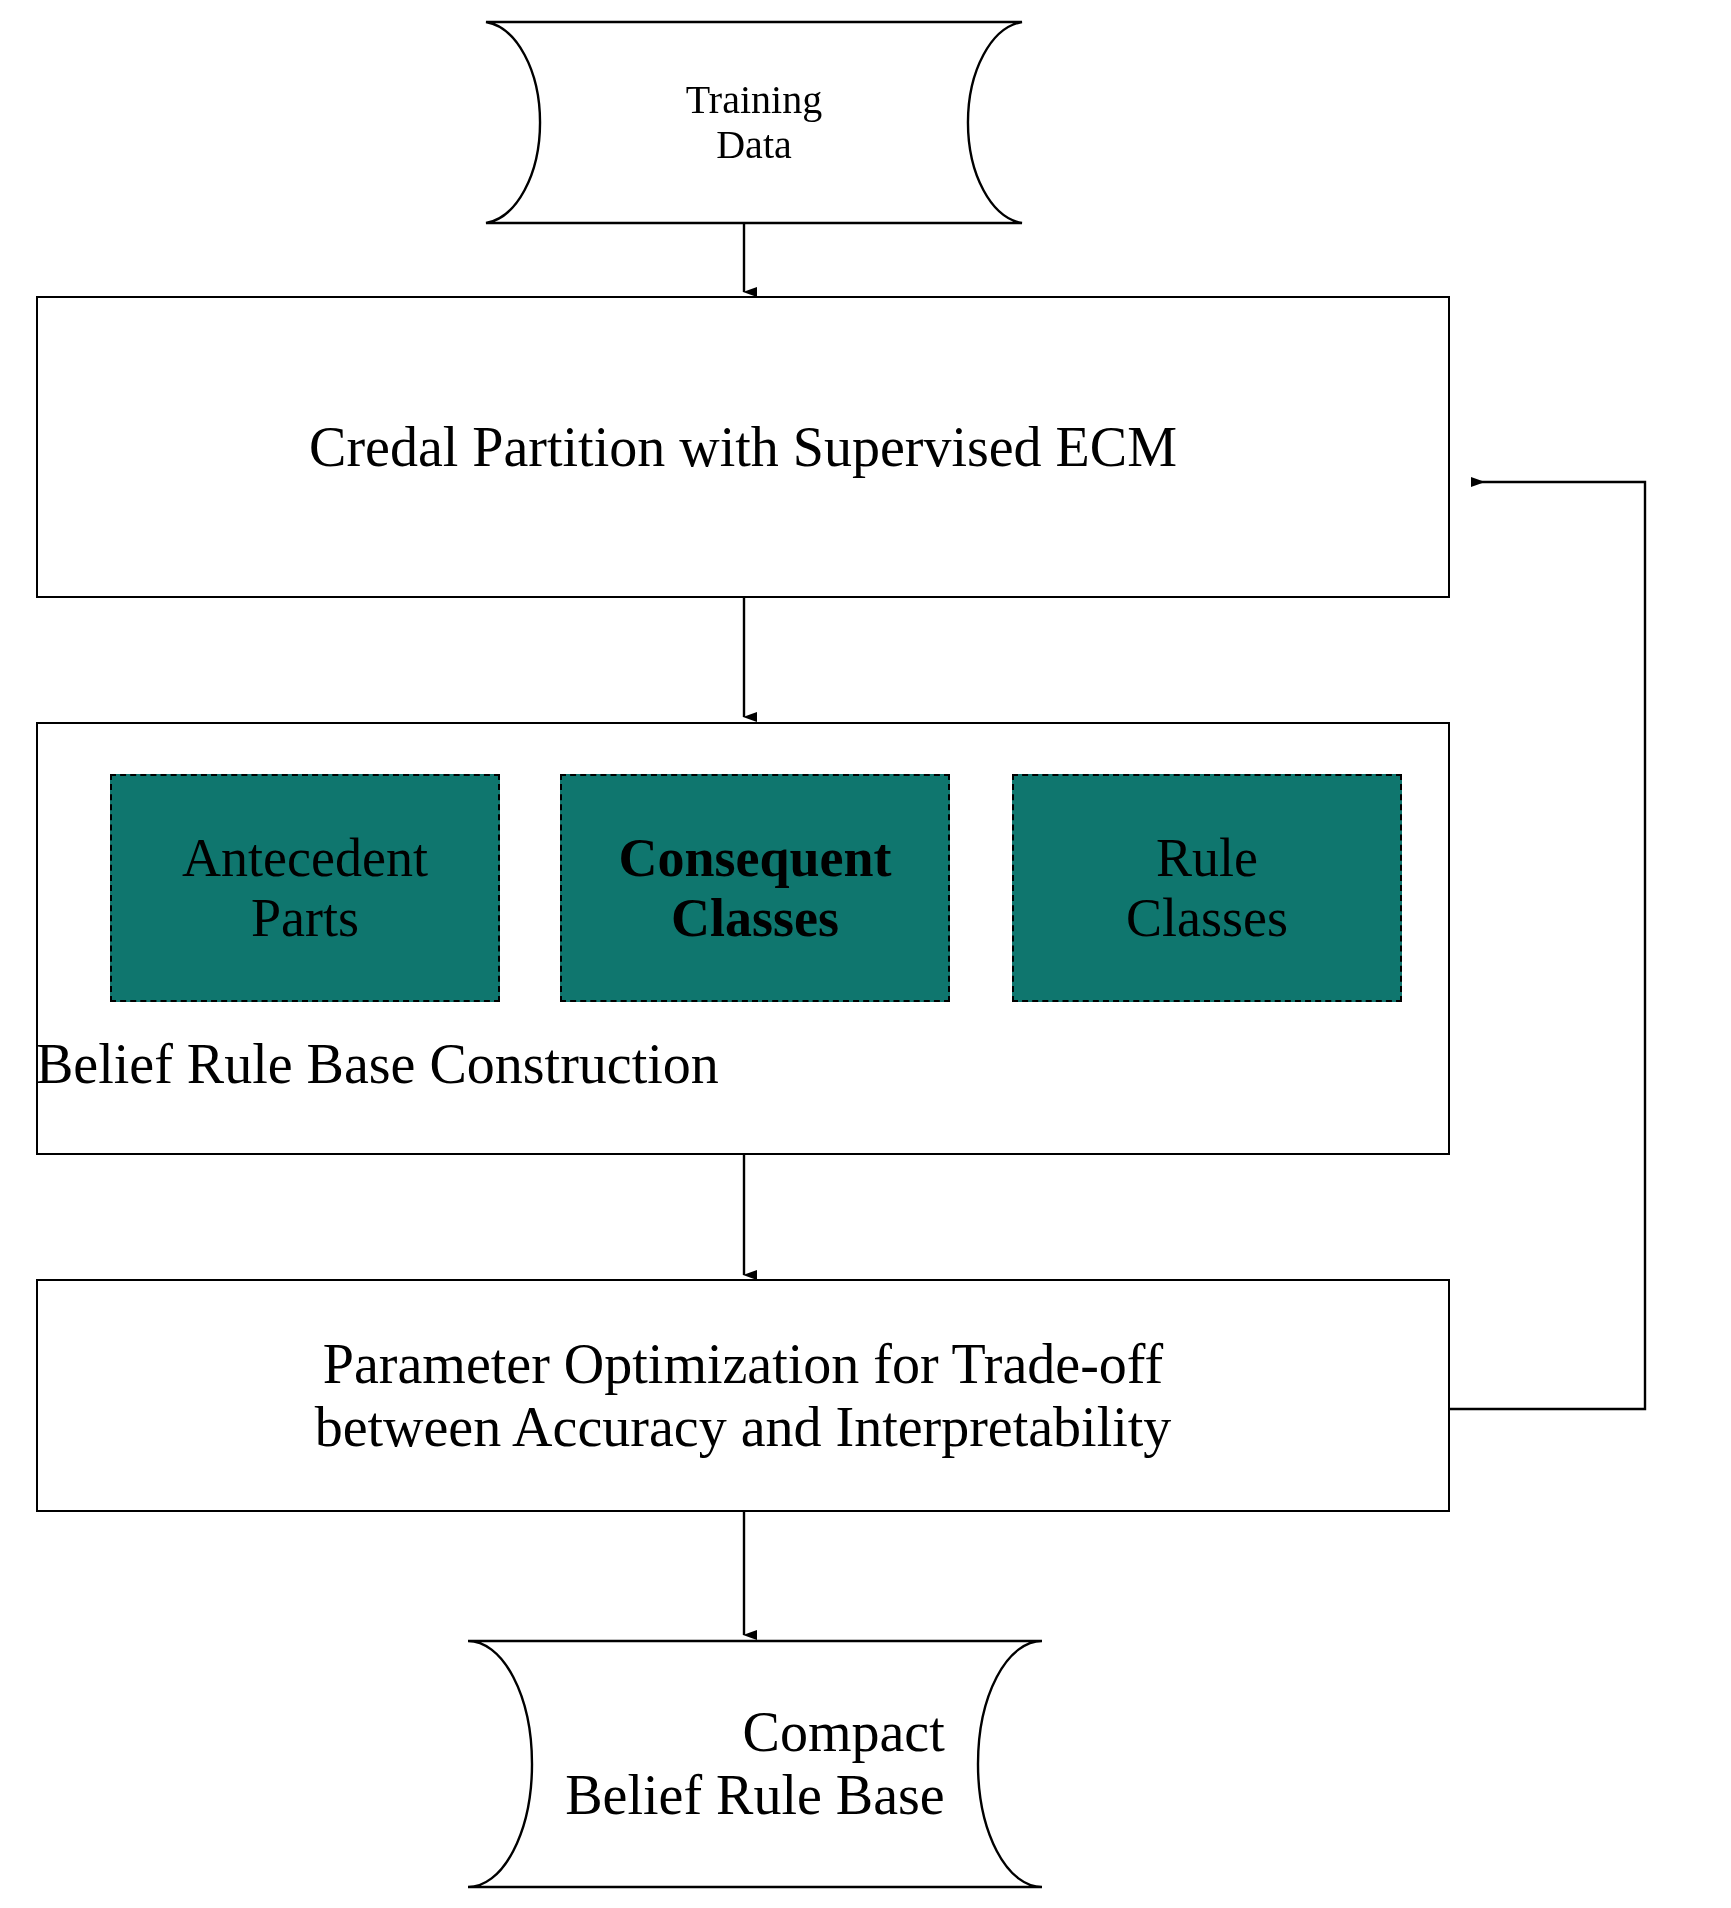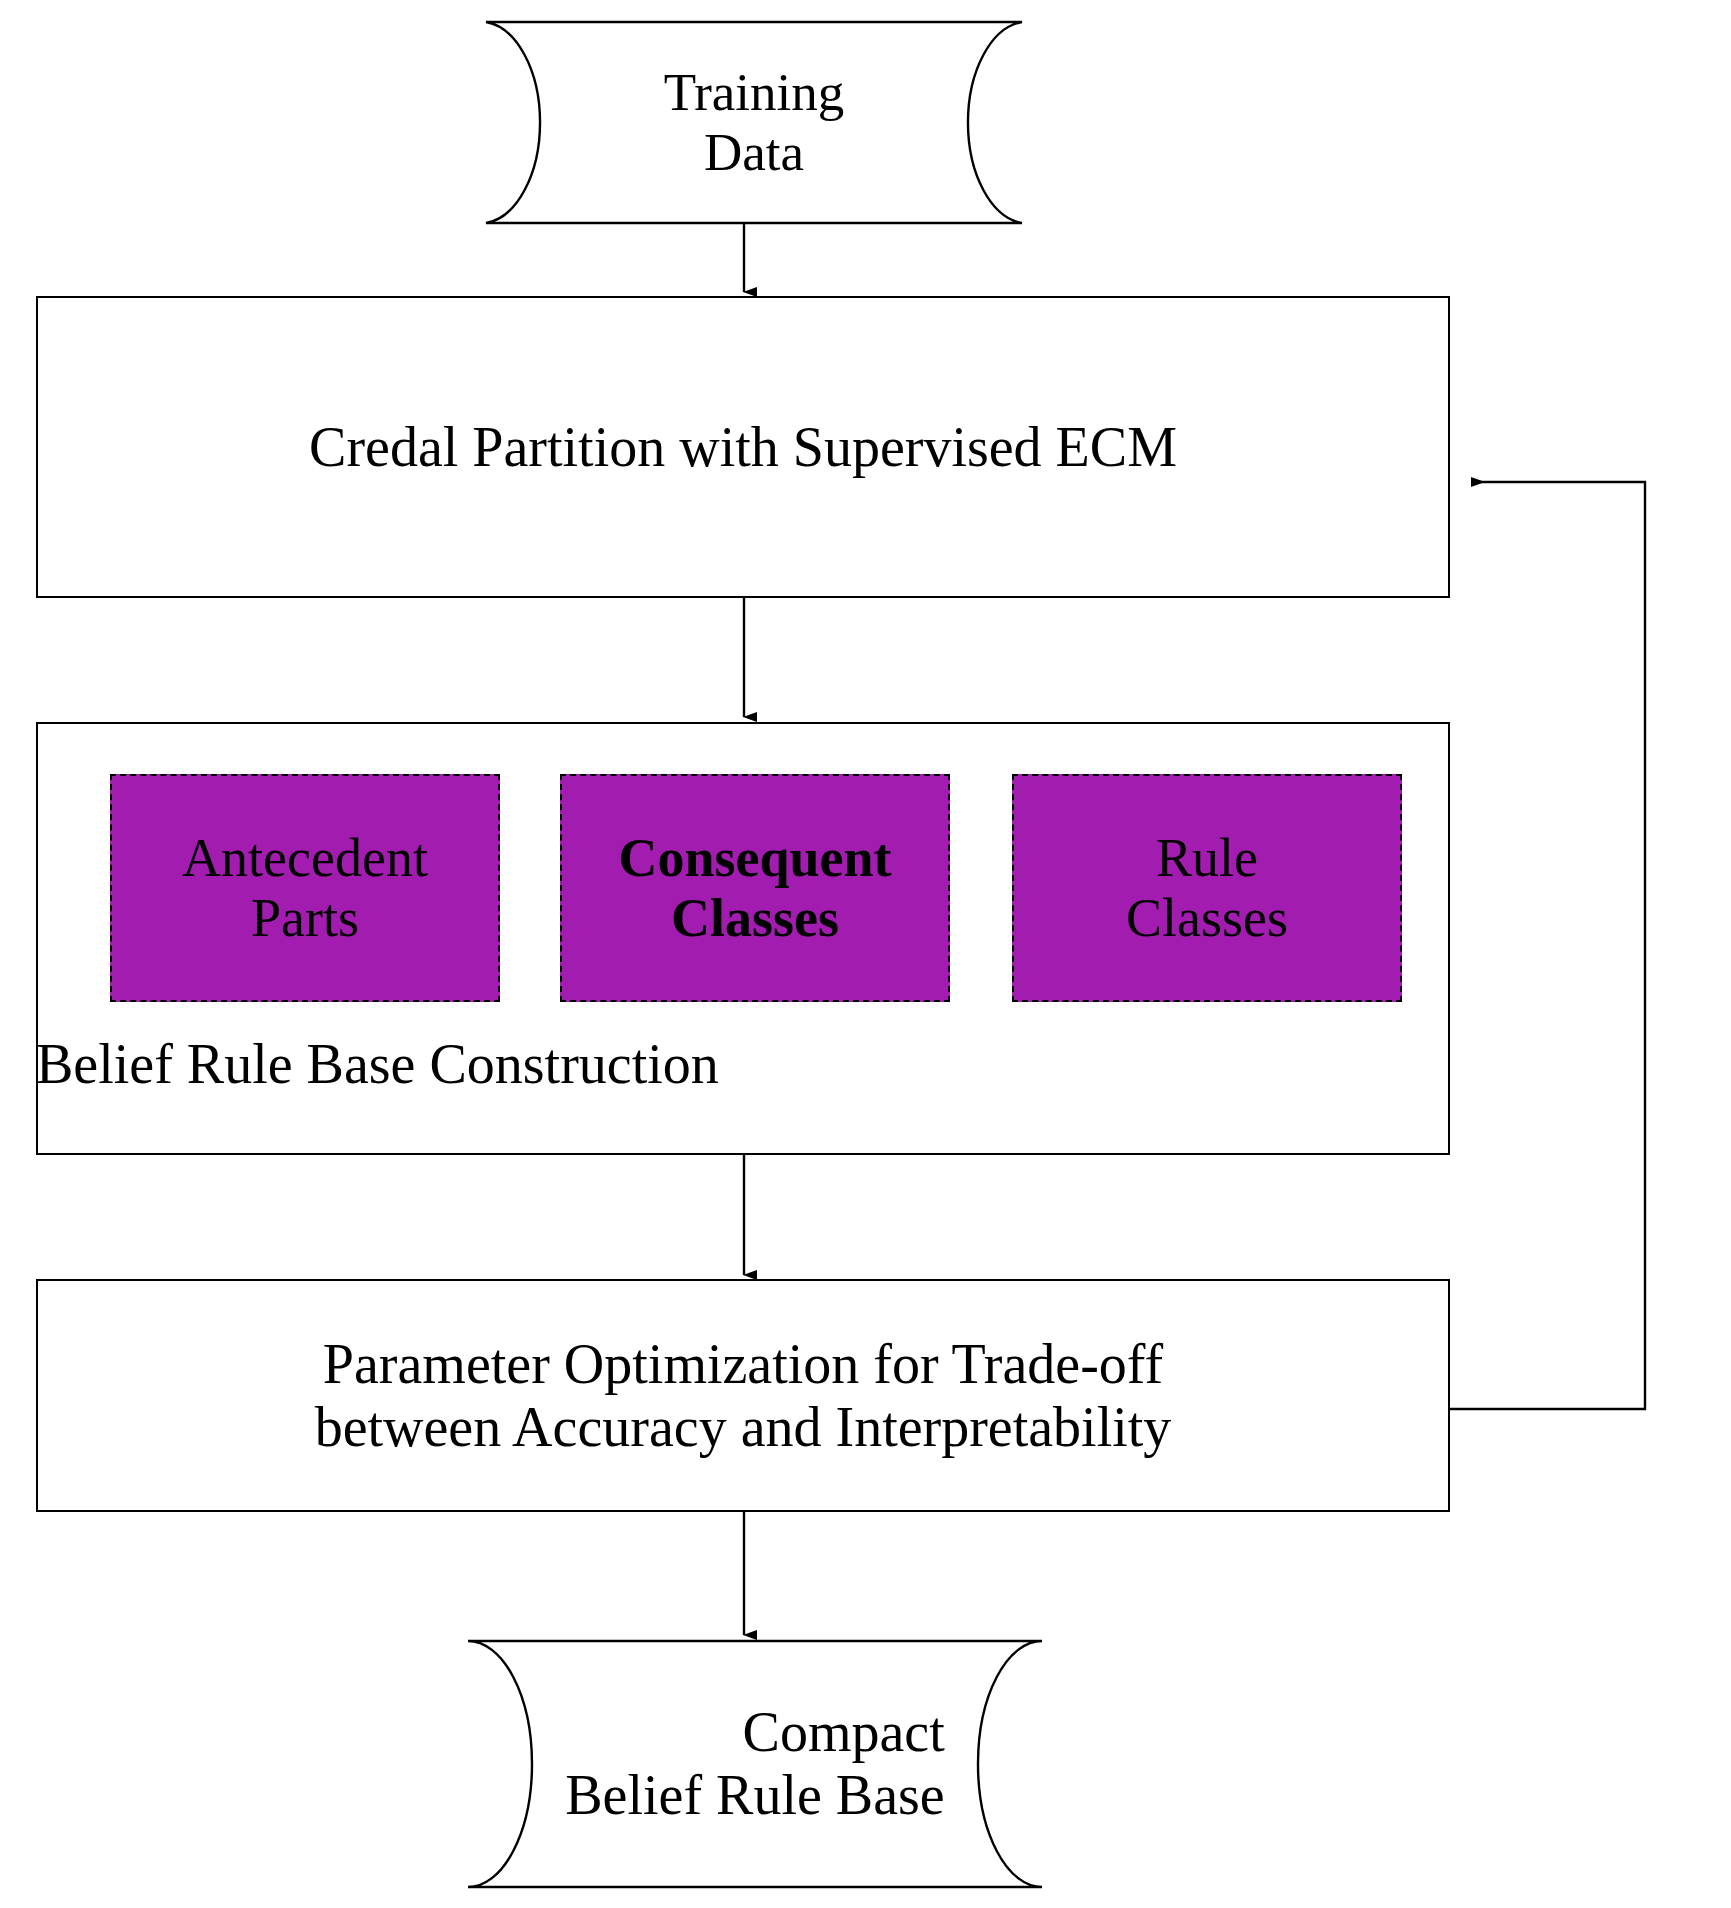--- a/index.html
+++ b/index.html
@@ -40,21 +40,21 @@
   .procbox {
     position: absolute;
     border: 2px solid #000000;
     background: #ffffff;
     box-sizing: border-box;
   }
   
   .dashbox {
     position: absolute;
     border: 2px dashed #000000;
-    background: #a21caf;
+    background: #0f766e;
     box-sizing: border-box;
     display: flex;
     align-items: center;
     justify-content: center;
     text-align: center;
     line-height: 1.12;
     white-space: pre-line;
   }
   
   .connector {
@@ -105,21 +105,21 @@
     <g>
       <path d="M1450,1409 L1645,1409 L1645,482 L1472,482" fill="none" stroke="#000000" stroke-width="2.4" marker-end="url(#arrowLeft)"></path>
     </g>
   </svg>
 
   <div class="cylinder" style="left:444px; top:20px; width:620px; height:205px;">
     <svg width="620" height="205" viewBox="0 0 620 205" xmlns="http://www.w3.org/2000/svg">
       <path d="M 42 2 L 578 2 A 60 101 0 0 0 578 203 L 42 203 A 60 101 0 0 0 42 2 Z" fill="#ffffff" stroke="#000000" stroke-width="2.4"></path>
     </svg>
   </div>
-  <div class="node-text" style="left:444px; top:20px; width:620px; height:205px; font-size:53px;">Training
+  <div class="node-text" style="left:444px; top:20px; width:620px; height:205px; font-size:40px;">Training
 Data</div>
 
   <div class="procbox" style="left:36px; top:296px; width:1414px; height:302px;"></div>
   <div class="node-text" style="left:36px; top:296px; width:1414px; height:302px; font-size:56px;">Credal Partition with Supervised ECM</div>
 
   <div class="procbox" style="left:36px; top:722px; width:1414px; height:433px;"></div>
 
   <div class="dashbox" style="left:110px; top:774px; width:390px; height:228px; font-size:54px;">Antecedent
 Parts</div>
 

